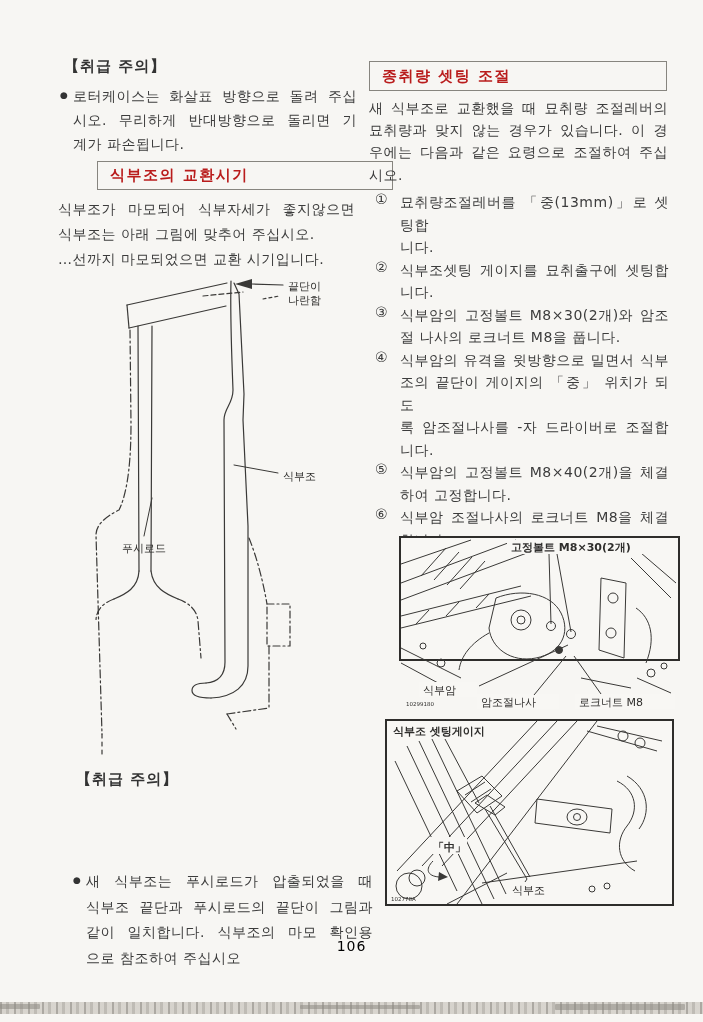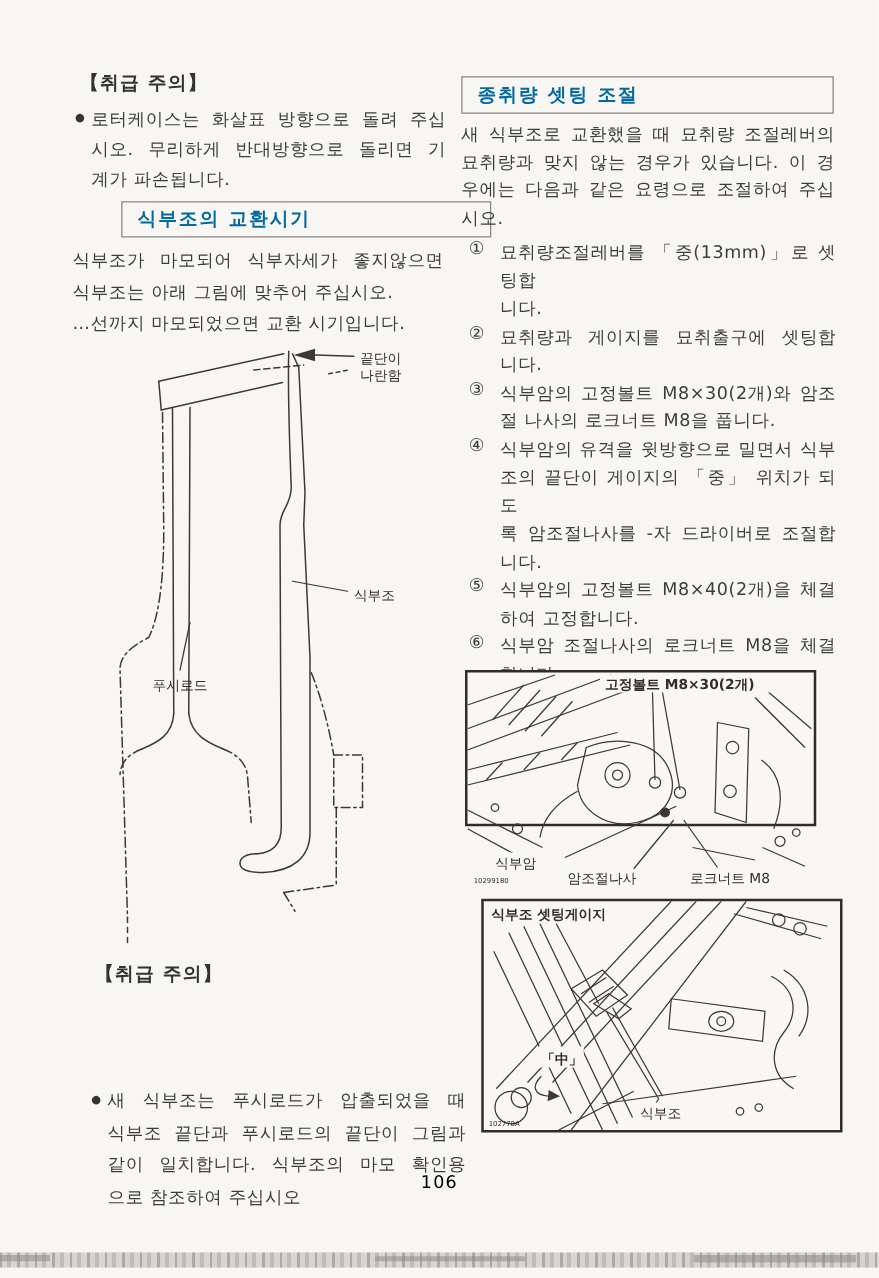--- a/index.html
+++ b/index.html
@@ -11,21 +11,21 @@
   }
   .abs { position:absolute; }
   .title { font-size:15px; font-weight:bold; letter-spacing:1px; color:#333; }
   .pline { font-size:14px; letter-spacing:0.5px; white-space:nowrap; }
   .jl { white-space:normal; text-align:justify; text-align-last:justify; }
   .para { }
   .para .pline { line-height:24px; }
   .bullet { position:absolute; left:0; top:6px; font-size:9px; color:#333; }
   .hbox {
     border:1px solid #87857f; background:#f7f6f3;
-    font-size:15px; font-weight:bold; letter-spacing:1.5px; color:#0369a1;
+    font-size:15px; font-weight:bold; letter-spacing:1.5px; color:#b91c1c;
     display:flex; align-items:center; padding-left:12px;
   }
   .withbullet { padding-left:13px; position:relative; }
   .step { position:relative; padding-left:31px; }
   .step .num { position:absolute; left:6px; top:0; font-size:14px; color:#3c3c3c; }
   .step .pline { line-height:22.5px; }
   .figframe { border:2px solid #2e2d2b; background:#f8f7f4; }
   svg { display:block; }
   svg text { font-family:"DejaVu Sans","Liberation Sans",sans-serif; fill:#2f2e2c; }
   .pageno { font-size:14px; color:#000000; letter-spacing:1px; text-align:center; width:703px; }
@@ -123,21 +123,21 @@
   </div>
 
   <div class="abs" style="left:369px; top:191px; width:300px;">
     <div class="step">
       <span class="num">①</span>
       <div class="pline jl">묘취량조절레버를 「중(13mm)」로 셋팅합</div>
       <div class="pline">니다.</div>
     </div>
     <div class="step">
       <span class="num">②</span>
-      <div class="pline jl">묘취량과 게이지를 묘취출구에 셋팅합</div>
+      <div class="pline jl">식부조셋팅 게이지를 묘취출구에 셋팅합</div>
       <div class="pline">니다.</div>
     </div>
     <div class="step">
       <span class="num">③</span>
       <div class="pline jl">식부암의 고정볼트 M8×30(2개)와 암조</div>
       <div class="pline">절 나사의 로크너트 M8을 풉니다.</div>
     </div>
     <div class="step">
       <span class="num">④</span>
       <div class="pline jl">식부암의 유격을 윗방향으로 밀면서 식부</div>
@@ -150,21 +150,21 @@
       <div class="pline jl">식부암의 고정볼트 M8×40(2개)을 체결</div>
       <div class="pline">하여 고정합니다.</div>
     </div>
     <div class="step">
       <span class="num">⑥</span>
       <div class="pline jl">식부암 조절나사의 로크너트 M8을 체결</div>
       <div class="pline">합니다.</div>
     </div>
   </div>
 
-  <div class="abs figframe" style="left:372px; top:536px; width:281px; height:125px;">
+  <div class="abs figframe" style="left:399px; top:536px; width:281px; height:125px;">
     <svg width="277" height="173" viewBox="0 0 277 173" fill="none" stroke="#3a3937" stroke-width="1">
 
       <line x1="0" y1="45" x2="115" y2="2"></line>
         <line x1="0" y1="62" x2="150" y2="6"></line>
         <line x1="0" y1="26" x2="70" y2="2"></line>
       <line x1="20" y1="38" x2="45" y2="10"></line>
         <line x1="33" y1="42" x2="58" y2="14"></line>
         <line x1="46" y1="47" x2="71" y2="19"></line>
         <line x1="59" y1="51" x2="84" y2="23"></line>
       <line x1="0" y1="78" x2="120" y2="48"></line>

